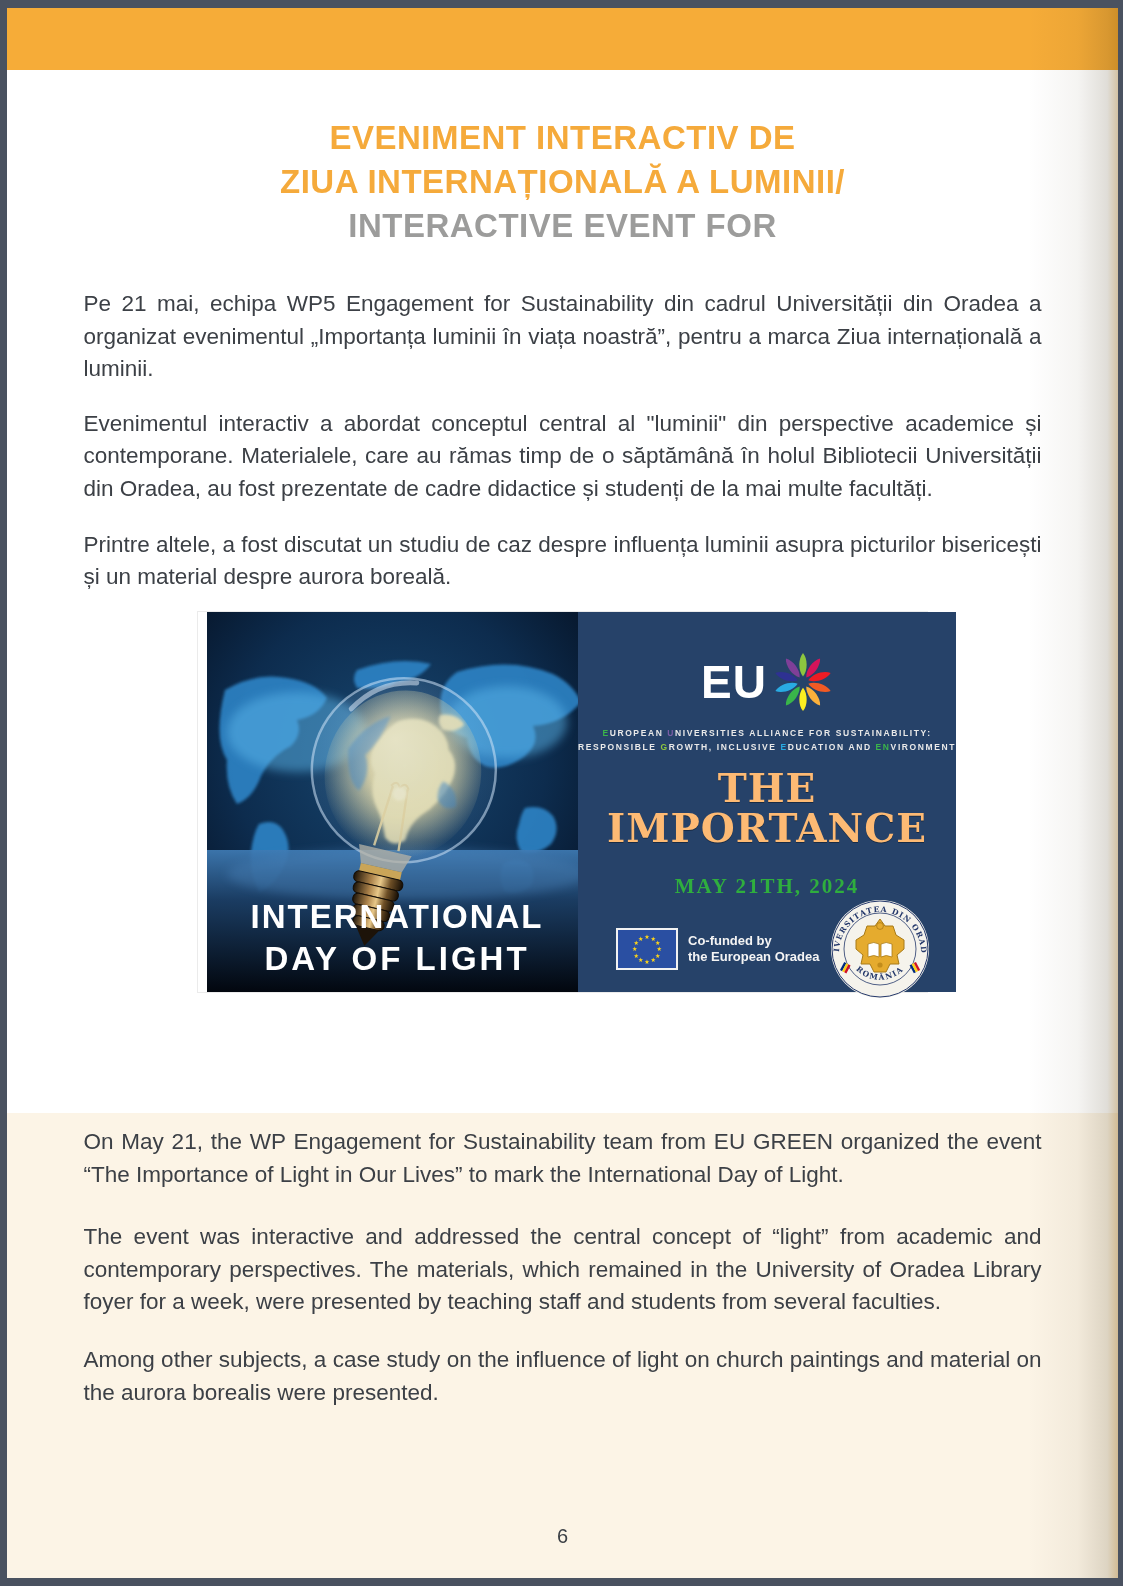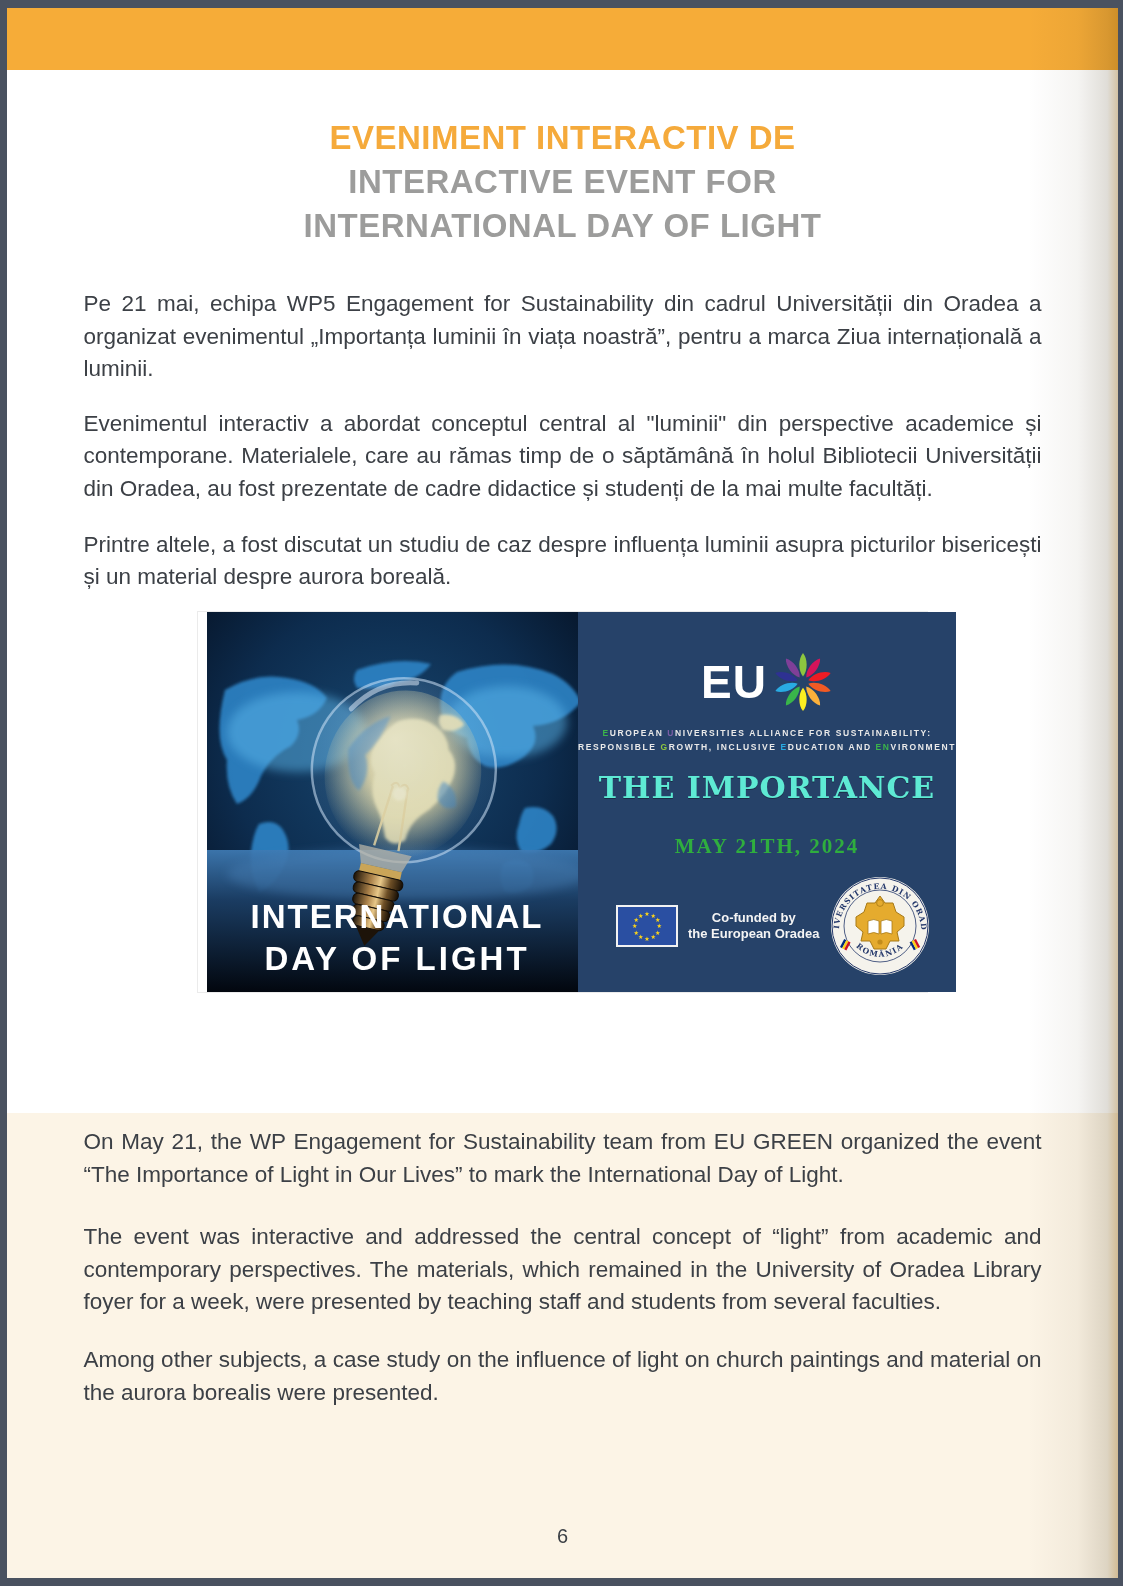--- a/index.html
+++ b/index.html
@@ -42,42 +42,42 @@
   
   .poster{width:729px;height:380px;margin:18px auto 0;display:flex;box-shadow:0 0 0 1px rgba(0,0,0,.08);}
   .poster-left{width:380px;height:380px;position:relative;flex:0 0 auto;padding-left:9px;}
   .poster-left svg{display:block;}
   .poster-right{flex:1 1 auto;background:var(--poster-navy);color:#fff;display:flex;flex-direction:column;align-items:center;position:relative;}
 
   .logo-row{margin-top:40px;display:flex;align-items:center;gap:6px;}
   .logo-eu{font-size:46px;font-weight:bold;letter-spacing:1px;color:#ffffff;}
   .logo-green{font-size:46px;font-weight:bold;letter-spacing:1px;color:var(--green-brand);}
   .tagline{margin-top:14px;text-align:center;font-size:8.5px;font-weight:bold;letter-spacing:1.6px;color:#e9e9e9;line-height:14px;white-space:nowrap;}
-  .poster-title{margin-top:14px;text-align:center;font-family:"DejaVu Serif",serif;font-weight:bold;font-size:30px;line-height:40px;letter-spacing:1px;color:#5eead4;text-shadow:0 1px 0 rgba(0,0,0,.35);}
+  .poster-title{margin-top:14px;text-align:center;font-family:"DejaVu Serif",serif;font-weight:bold;font-size:39px;line-height:40px;letter-spacing:1px;color:#fdba74;text-shadow:0 1px 0 rgba(0,0,0,.35);}
   .poster-date{margin-top:26px;font-family:Liberation Serif, serif;font-weight:bold;font-size:21px;letter-spacing:2px;color:var(--date-green);}
   .poster-footer{margin-top:auto;margin-bottom:16px;width:100%;display:flex;align-items:center;justify-content:space-between;padding:0 26px 0 38px;}
   .cofunded{display:flex;align-items:center;gap:10px;}
   .eu-flag{border:2px solid #f2f2f2;background:#2a4fa2;}
-  .cofunded-text{font-size:13px;font-weight:bold;line-height:16px;color:#f4f4f4;text-align:center;}
+  .cofunded-text{font-size:13px;font-weight:bold;line-height:16px;color:#f4f4f4;}
 
   .page-number{position:absolute;left:0;right:0;bottom:30px;text-align:center;color:#3c4046;font-size:20px;}
 </style>
 </head>
 <body>
 
 <div class="page">
 
   <div class="orange-bar"></div>
 
   <div class="white-section">
 
     <div class="headline">
       <div class="ro">EVENIMENT INTERACTIV DE</div>
+      <div class="ro">ZIUA INTERNAȚIONALĂ A LUMINII/</div>
       <div class="en">INTERACTIVE EVENT FOR</div>
-      <div class="en">INTERNATIONAL DAY OF LIGHT</div>
     </div>
 
     <p class="para p1">Pe 21 mai, echipa WP5 Engagement for Sustainability din cadrul Universității din Oradea a organizat evenimentul „Importanța luminii în viața noastră”, pentru a marca Ziua internațională a luminii.</p>
     <p class="para p2">Evenimentul interactiv a abordat conceptul central al "luminii" din perspective academice și contemporane. Materialele, care au rămas timp de o săptămână în holul Bibliotecii Universității din Oradea, au fost prezentate de cadre didactice și studenți de la mai multe facultăți.</p>
     <p class="para p3">Printre altele, a fost discutat un studiu de caz despre influența luminii asupra picturilor bisericești și un material despre aurora boreală.</p>
 
     <div class="poster">
 
       <div class="poster-left">
         <svg width="380" height="380" viewBox="0 0 380 380">

